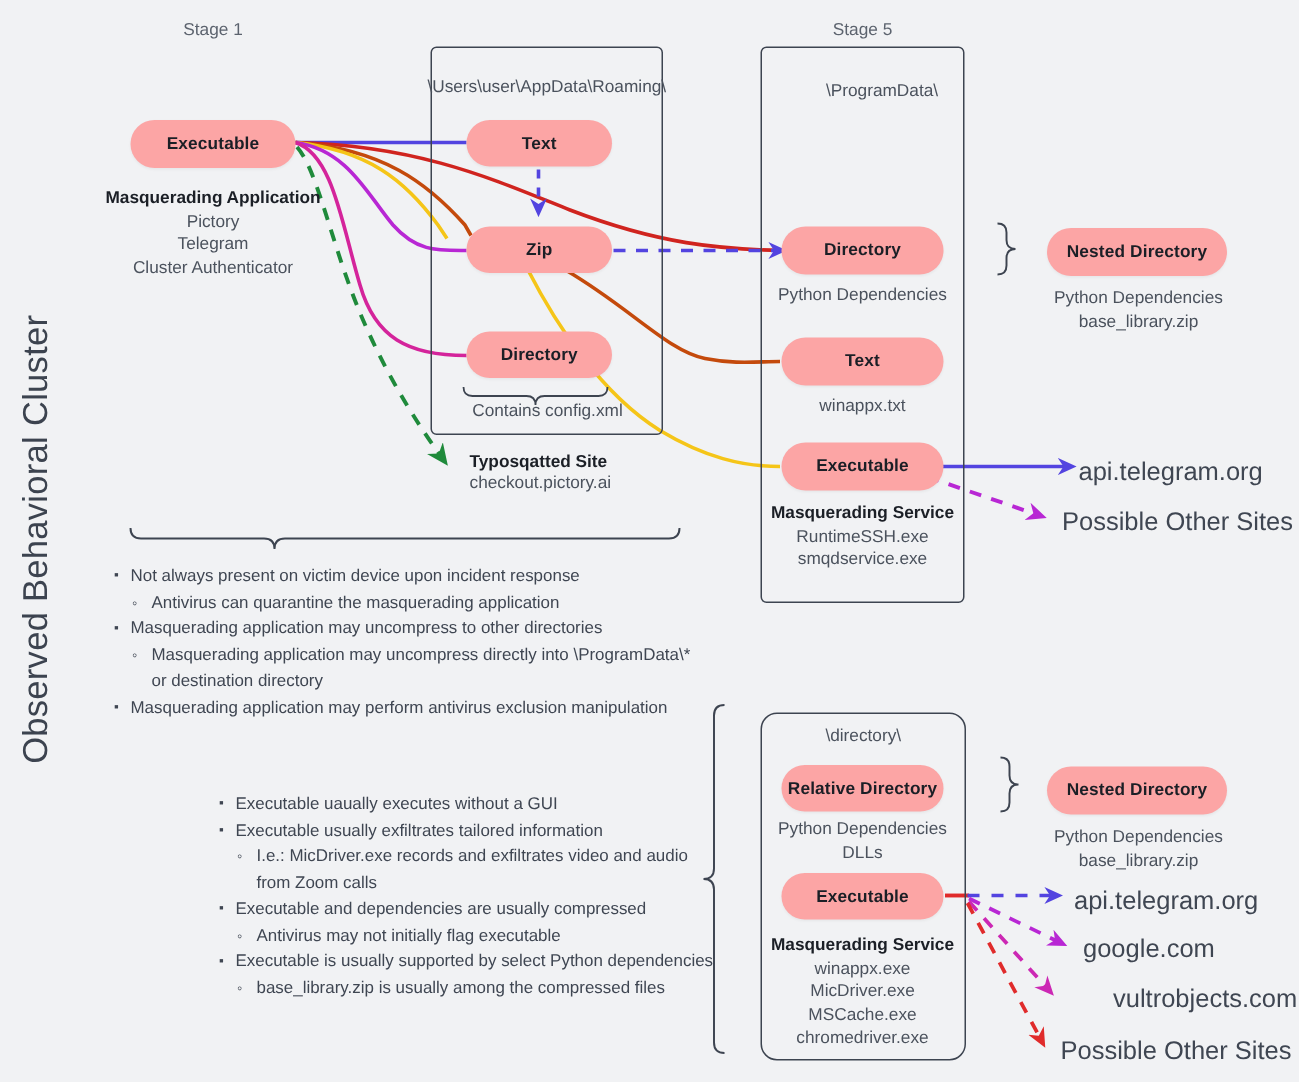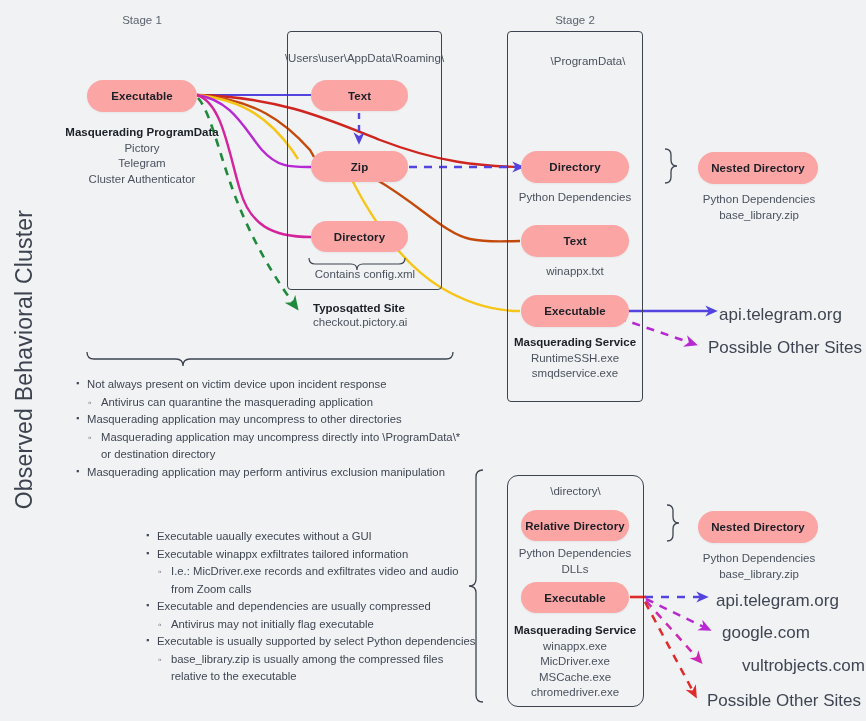--- a/index.html
+++ b/index.html
@@ -194,28 +194,28 @@
     <path d="M665,149 q6,0 6,6 v5 q0,6 6,6 q-6,0 -6,6 v5 q0,6 -6,6" fill="none" stroke="#3d4450" stroke-width="1.3"></path>
 
     <path d="M667,505 q6,0 6,6 v6 q0,6 6,6 q-6,0 -6,6 v6 q0,6 -6,6" fill="none" stroke="#3d4450" stroke-width="1.3"></path>
 
     <path d="M483,470 q-7,0 -7,7 v102 q0,7 -7,7 q7,0 7,7 v102 q0,7 7,7" fill="none" stroke="#3d4450" stroke-width="1.3"></path>
   </svg>
 
   <div class="abs vtitle">Observed Behavioral Cluster</div>
 
   <div class="abs stage-label" style="left:107px; top:14px; width:70px;">Stage 1</div>
-  <div class="abs stage-label" style="left:540px; top:14px; width:70px;">Stage 2</div>
+  <div class="abs stage-label" style="left:540px; top:14px; width:70px;">Stage 5</div>
 
   <div class="abs pill" style="left:87px; top:80px; width:110px; height:32px;">
     <span>Executable</span>
   </div>
 
   <div class="abs caption" style="left:47px; top:125px; width:190px;">
-    <div><b>Masquerading ProgramData</b></div>
+    <div><b>Masquerading Application</b></div>
     <div>Pictory</div>
     <div>Telegram</div>
     <div>Cluster Authenticator</div>
   </div>
 
   <div class="abs box" style="left:287px; top:31px; width:155px; height:259px;"></div>
   <div class="abs path-label" style="left:282px; top:52px; width:165px;">\Users\user\AppData\Roaming\</div>
 
   <div class="abs pill" style="left:311px; top:80px; width:97px; height:31px;">
     <span>Text</span>
@@ -313,24 +313,23 @@
   </div>
 
   <div class="abs link-label" style="left:716px; top:591px;">api.telegram.org</div>
   <div class="abs link-label" style="left:722px; top:623px;">google.com</div>
   <div class="abs link-label" style="left:714px; top:656px;margin-left:28px;">vultrobjects.com</div>
   <div class="abs link-label" style="left:707px; top:691px;">Possible Other Sites</div>
 
   <div class="abs bullets" style="left:146px; top:528px; width:330px;">
     <ul>
       <li class="lvl1">Executable uaually executes without a GUI</li>
-      <li class="lvl1">Executable winappx exfiltrates tailored information</li>
+      <li class="lvl1">Executable usually exfiltrates tailored information</li>
       <li class="lvl2">I.e.: MicDriver.exe records and exfiltrates video and audio</li>
       <li class="cont">from Zoom calls</li>
       <li class="lvl1">Executable and dependencies are usually compressed</li>
       <li class="lvl2">Antivirus may not initially flag executable</li>
       <li class="lvl1">Executable is usually supported by select Python dependencies</li>
       <li class="lvl2">base_library.zip is usually among the compressed files</li>
-      <li class="cont">relative to the executable</li>
     </ul>
   </div>
 
 </div>
 
 </body></html>

